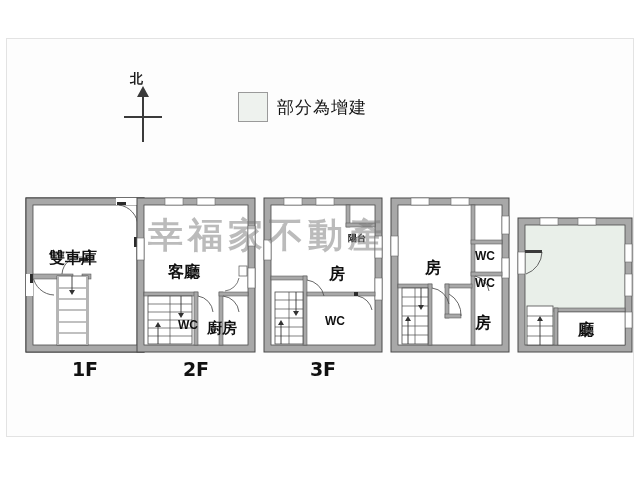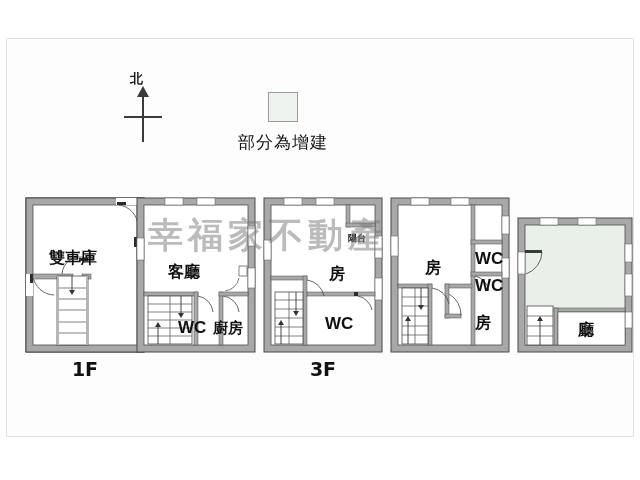--- a/index.html
+++ b/index.html
@@ -16,39 +16,39 @@
   #north{position:absolute;left:118px;top:72px;width:56px;height:70px;}
   #north .nlabel{position:absolute;left:12px;top:-2px;font-size:13px;color:#1a1a1a;
       font-family:"DejaVu Sans","Liberation Sans",sans-serif;font-weight:600;letter-spacing:0;}
   #north .vbar{position:absolute;left:24px;top:20px;width:2px;height:50px;background:#3a3a3a;}
   #north .hbar{position:absolute;left:6px;top:44px;width:38px;height:2px;background:#3a3a3a;}
   #north .head{position:absolute;left:19px;top:14px;width:0;height:0;
       border-left:6px solid transparent;border-right:6px solid transparent;
       border-bottom:11px solid #3a3a3a;}
 
   
-  #legend{position:absolute;left:238px;top:92px;display:flex;align-items:center;gap:9px;flex-direction:column;}
+  #legend{position:absolute;left:238px;top:92px;display:flex;align-items:center;gap:9px;}
   #legend .swatch{width:30px;height:30px;border:1px solid #9a9a9a;background:#eef2ee;
       box-sizing:border-box;}
   #legend .ltext{font-size:17px;color:#111;letter-spacing:1px;
       font-family:"DejaVu Sans","Liberation Sans",sans-serif;}
 
   
   .floor{position:absolute;text-decoration:underline;}
   .plan{position:absolute;left:0;top:0;}
   .flabel{position:absolute;text-align:center;font-size:19px;font-weight:700;color:#111;
           font-family:"DejaVu Sans","Liberation Sans",sans-serif;white-space:nowrap;}
   .flabel.small{font-size:14px;font-weight:700;}
 
   
   .rlabel{position:absolute;font-weight:700;color:#111;white-space:nowrap;
           font-family:"DejaVu Sans","Liberation Sans",sans-serif;}
   .rl-big{font-size:16px;}
   .rl-mid{font-size:15px;}
-  .rl-wc{font-size:17px;font-weight:700;font-family:"Liberation Sans",sans-serif;}
+  .rl-wc{font-size:12px;font-weight:700;font-family:"Liberation Sans",sans-serif;}
   .rl-small{font-size:9px;font-weight:600;}
 
   
   #watermark{position:absolute;left:148px;top:212px;font-size:35px;font-weight:700;
      color:rgba(120,120,120,0.50);letter-spacing:5px;white-space:nowrap;
      font-family:"DejaVu Sans","Liberation Sans",sans-serif;pointer-events:none;}
 </style>
 </head>
 <body>
 
@@ -151,21 +151,22 @@
         <line x1="13" y1="140" x2="57" y2="140" stroke="#4a4a4a" stroke-width="0.7"></line>
         <line x1="35" y1="100" x2="35" y2="148" stroke="#4a4a4a" stroke-width="0.7"></line>
         <line x1="23" y1="148" x2="23" y2="130" stroke="#333" stroke-width="0.9"></line>
         <path d="M23 126 l-3 5 h6 Z" fill="#333"></path>
         <line x1="46" y1="100" x2="46" y2="118" stroke="#333" stroke-width="0.9"></line>
         <path d="M46 122 l-3 -5 h6 Z" fill="#333"></path>
       </g>
     </svg>
     <div class="rlabel rl-big" style="left:33px;top:66px;">客廳</div>
     <div class="rlabel rl-wc" style="left:43px;top:122px;">WC</div>
-    <div class="rlabel rl-mid" style="left:78px;top:123px;">廚房</div>
+    <div class="rlabel rl-mid" style="left:72px;top:123px;">廚房</div>
+    <div class="flabel" style="left:0;top:162px;width:122px;">2F</div>
   </div>
 
   <div class="floor" style="left:262px;top:196px;width:122px;height:190px;">
     <svg class="plan" width="122" height="158" viewBox="0 0 122 158">
       <path d="M2 2 H120 V156 H2 Z M9 9 H113 V149 H9 Z" fill="#a8a8a8" fill-rule="evenodd"></path>
       <rect x="2" y="2" width="118" height="154" fill="none" stroke="#4a4a4a" stroke-width="1"></rect>
       <rect x="9" y="9" width="104" height="140" fill="#ffffff" stroke="#4a4a4a" stroke-width="0.8"></rect>
 
       <rect x="22" y="2" width="18" height="7" fill="#ffffff" stroke="#6a6a6a" stroke-width="0.6"></rect>
       <rect x="54" y="2" width="18" height="7" fill="#ffffff" stroke="#6a6a6a" stroke-width="0.6"></rect>

